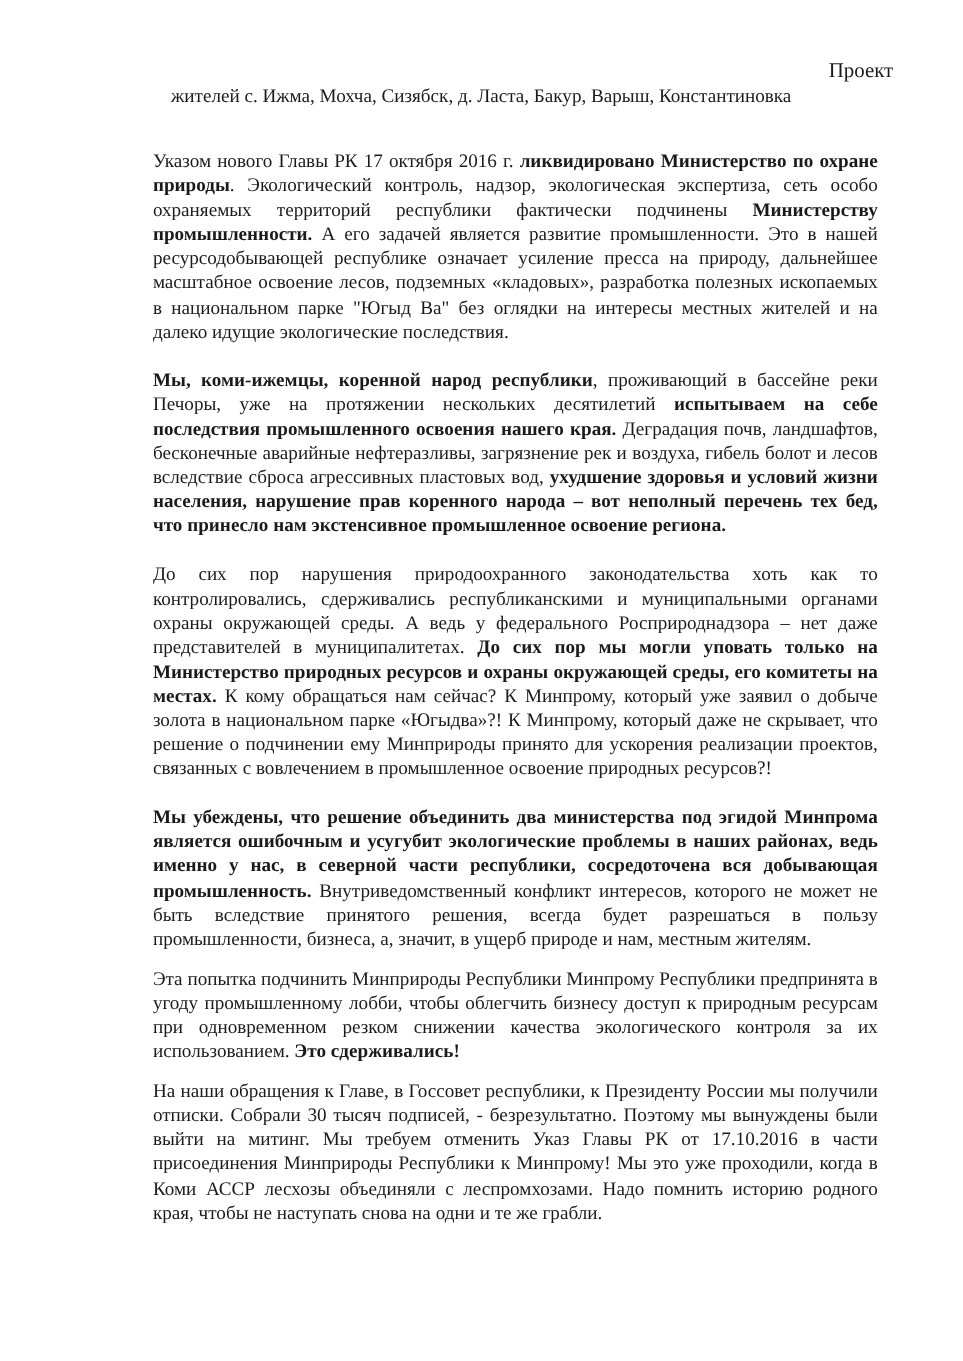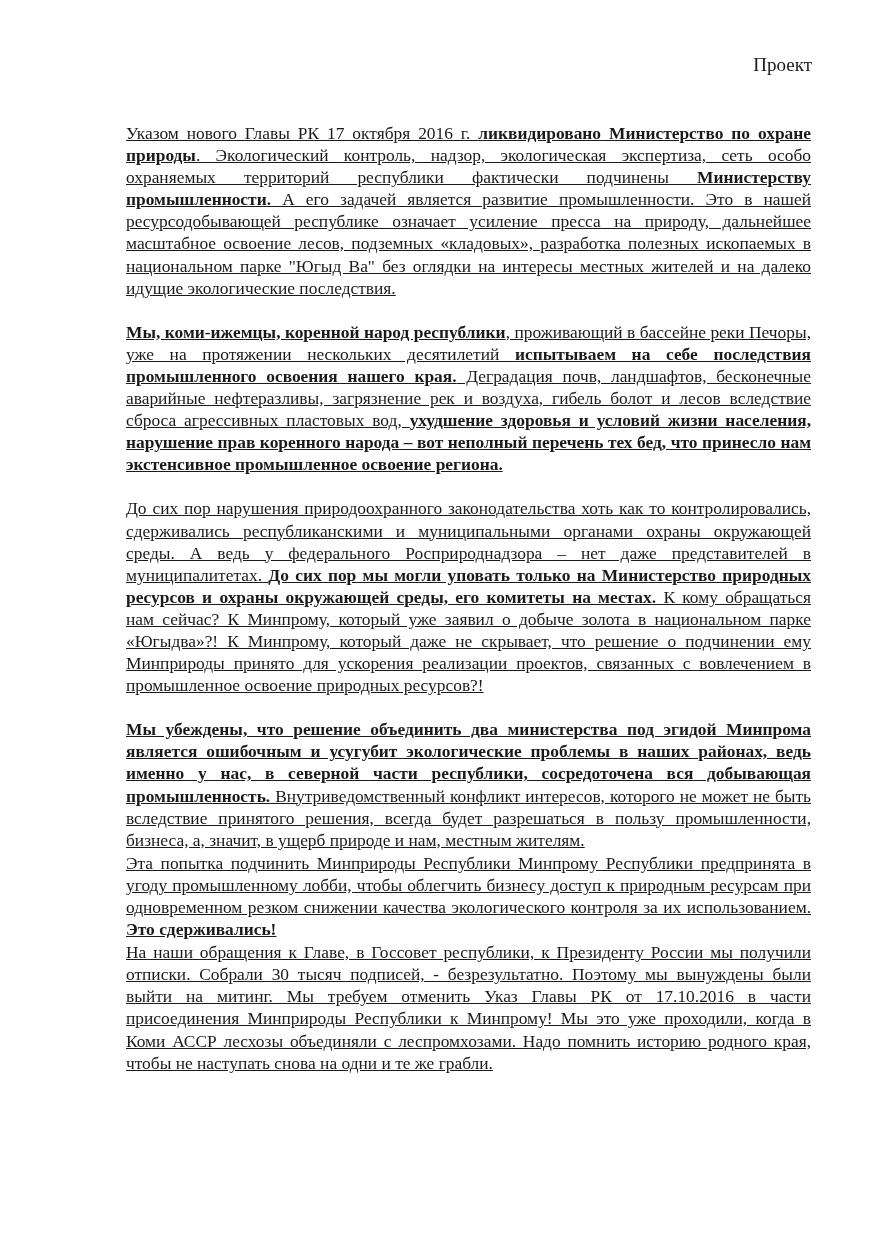--- a/index.html
+++ b/index.html
@@ -17,33 +17,34 @@
     font-size: 17px; font-weight: bold; line-height: 20px;
   }
   .subtitle {
     position: absolute; top: 76px; left: 0; width: 875px; text-align: center;
     font-size: 17.4px; line-height: 22px;
   }
   .body {
     position: absolute; left: 125px; top: 121px; width: 687px;
     font-size: 17.4px; line-height: 22.1px; text-align: justify;
   }
-  .body p { margin: 1px; text-decoration: underline; }
+  .body p { margin: 14px; }
   .body p.gap { margin-top: 22px; }
   .body b { font-weight: bold; }
   .closing {
     position: absolute; top: 1135px; left: 125px; width: 687px; text-align: center;
     font-size: 17.4px; line-height: 22px;
   }
 </style>
 </head>
 <body>
 
 <div class="page">
   <div class="draft-mark">Проект</div>
+  <div class="subtitle">жителей с. Ижма, Мохча, Сизябск, д. Ласта, Бакур, Варыш, Константиновка</div>
 
   <div class="body">
     <p><span>Указом нового Главы РК 17 октября 2016 г. </span><b>ликвидировано Министерство по охране природы</b><span>. Экологический контроль, надзор, экологическая экспертиза, сеть особо охраняемых территорий республики фактически подчинены </span><b>Министерству промышленности.</b><span> А его задачей является развитие промышленности. Это в нашей ресурсодобывающей республике означает усиление пресса на природу, дальнейшее масштабное освоение лесов, подземных «кладовых», разработка полезных ископаемых в национальном парке "Югыд Ва" без оглядки на интересы местных жителей и на далеко идущие экологические последствия.</span></p>
     <p class="gap"><b>Мы, коми-ижемцы, коренной народ республики</b><span>, проживающий в бассейне реки Печоры, уже на протяжении нескольких десятилетий </span><b>испытываем на себе последствия промышленного освоения нашего края.</b><span> Деградация почв, ландшафтов, бесконечные аварийные нефтеразливы, загрязнение рек и воздуха, гибель болот и лесов вследствие сброса агрессивных пластовых вод, </span><b>ухудшение здоровья и условий жизни населения, нарушение прав коренного народа – вот неполный перечень тех бед, что принесло нам экстенсивное промышленное освоение региона.</b></p>
     <p class="gap"><span>До сих пор нарушения природоохранного законодательства хоть  как то контролировались, сдерживались республиканскими и муниципальными органами охраны окружающей среды. А ведь у федерального  Росприроднадзора – нет даже представителей в муниципалитетах. </span><b>До сих пор мы могли уповать только на Министерство природных ресурсов и охраны окружающей среды, его комитеты на местах.</b><span> К кому обращаться нам сейчас? К Минпрому, который уже заявил о добыче золота в национальном парке «Югыдва»?! К Минпрому, который даже не скрывает, что решение о подчинении ему Минприроды принято для ускорения реализации проектов, связанных с вовлечением в промышленное освоение природных ресурсов?!</span></p>
     <p class="gap"><b>Мы убеждены, что решение объединить два министерства под эгидой Минпрома является ошибочным и усугубит экологические проблемы в наших районах, ведь именно у нас, в северной части республики, сосредоточена вся добывающая промышленность.</b><span> Внутриведомственный конфликт интересов, которого не может не быть вследствие принятого решения, всегда будет разрешаться в пользу промышленности, бизнеса, а, значит, в ущерб природе и нам, местным жителям.</span></p>
     <p><span>Эта попытка подчинить Минприроды Республики  Минпрому Республики предпринята в угоду промышленному лобби, чтобы облегчить бизнесу доступ к природным ресурсам при одновременном резком снижении качества экологического контроля за их использованием. </span><b>Это сдерживались!</b></p>
     <p><span>На наши обращения к Главе, в Госсовет республики, к Президенту России мы получили отписки. Собрали 30 тысяч подписей, - безрезультатно. Поэтому  мы вынуждены были выйти на митинг. Мы требуем отменить Указ Главы РК от 17.10.2016 в части присоединения Минприроды Республики к Минпрому! Мы это уже проходили, когда в Коми АССР лесхозы объединяли с леспромхозами. Надо помнить историю родного края, чтобы не наступать снова на одни и те же грабли.</span></p>
   </div>
 

